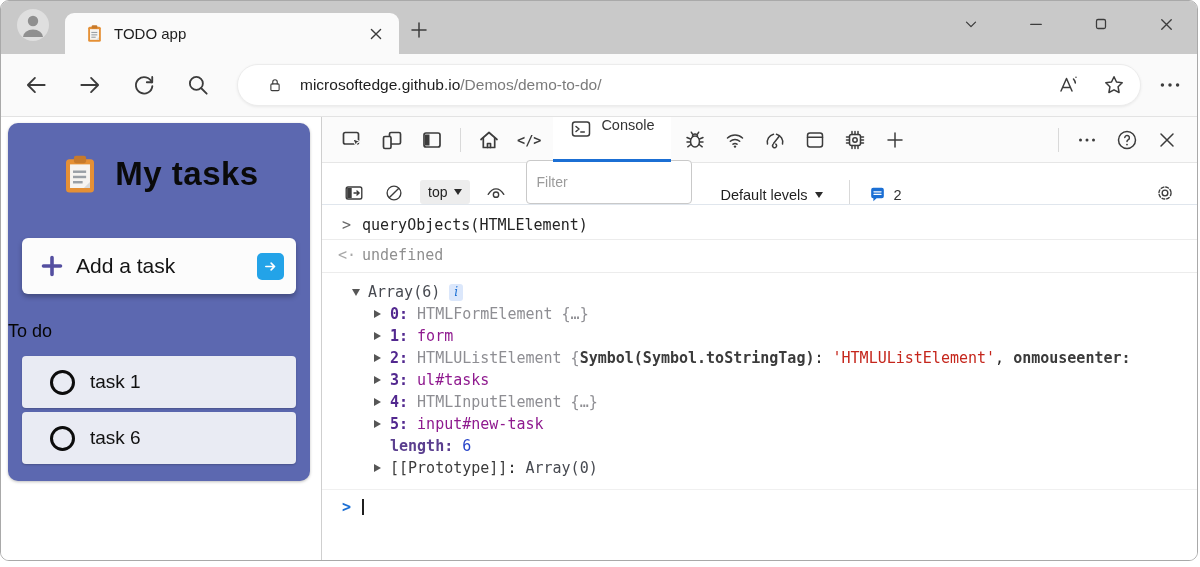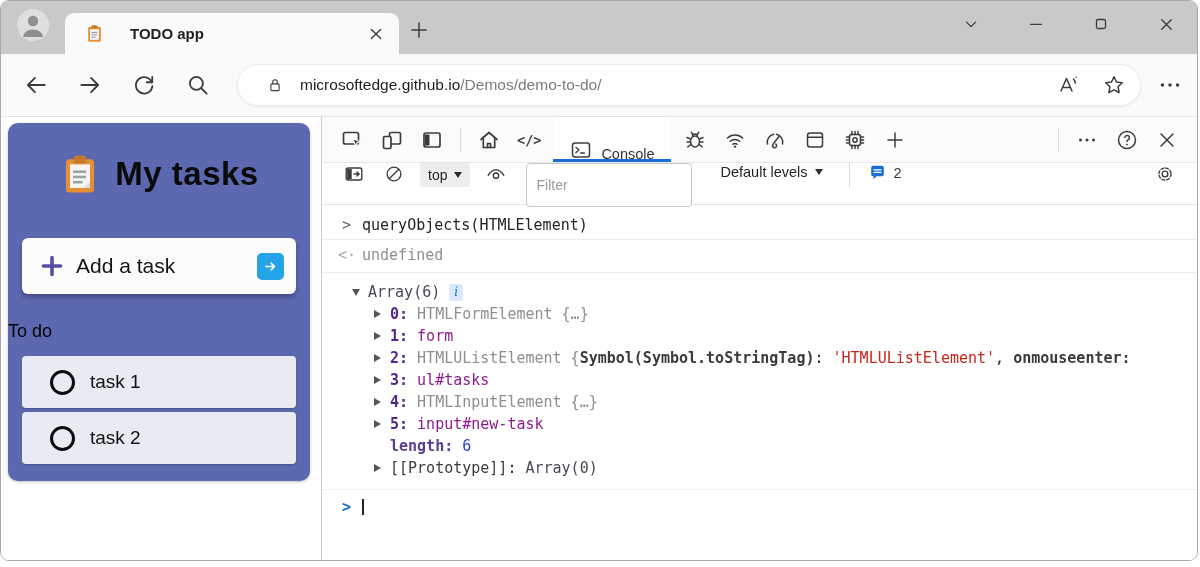--- a/index.html
+++ b/index.html
@@ -8,21 +8,21 @@
   .window{position:absolute;top:0;left:0;width:1196px;height:559px;
           border:1px solid #a9a9a9;border-radius:9px;overflow:hidden;background:#fff;}
 
   
   .tabstrip{position:relative;height:53px;background:#c9c9c9;}
   .avatar{position:absolute;left:16px;top:8px;width:32px;height:32px;border-radius:50%;
           background:#dfdfdf;overflow:hidden;}
   .tab{position:absolute;left:64px;top:12px;width:334px;height:41px;background:#fafafa;
        border-radius:9px 9px 0 0;display:flex;align-items:center;padding:0 12px;box-sizing:border-box;}
   .tab .fav{width:19px;height:19px;margin-left:8px;flex:none;}
-  .tab .title{margin-left:26px;font-size:15px;color:#1f1f1f;flex:1;white-space:nowrap;overflow:hidden;font-weight:bold;}
+  .tab .title{margin-left:10px;font-size:15px;color:#1f1f1f;flex:1;white-space:nowrap;overflow:hidden;}
   .iconbtn{display:flex;align-items:center;justify-content:center;background:none;border:none;padding:0;cursor:default;}
   .newtab{position:absolute;left:406px;top:17px;width:24px;height:24px;}
   .wincontrols{position:absolute;right:16px;top:10px;display:flex;align-items:center;}
   .wincontrols .iconbtn{width:30px;height:26px;margin-left:35px;}
 
   
   .navbar{position:relative;height:62px;background:#fafafa;display:flex;align-items:center;}
   .nav-ic{width:26px;height:26px;margin-left:28px;flex:none;}
   .nav-ic:first-child{margin-left:22px;}
   .urlpill{flex:1;height:42px;margin:0 16px 0 26px;background:#fff;border:1px solid #ececec;
@@ -57,31 +57,31 @@
            box-shadow:0 1px 2px rgba(0,0,0,.22);display:flex;align-items:center;padding:0 28px;box-sizing:border-box;}
   .taskrow.r0{top:233px;} .taskrow.r1{top:289px;}
   .taskradio{width:25px;height:25px;border:3.5px solid #0c0c0c;border-radius:50%;background:transparent;flex:none;padding:0;}
   .tasklabel{margin-left:15px;font-size:19px;color:#111;}
 
   
   .dt-toolbar{height:45px;flex:none;background:#fbfbfb;border-bottom:1px solid #e6e6e6;
               display:flex;align-items:center;padding:0 10px;}
   .dt-ic{width:24px;height:24px;margin:0 8px;flex:none;}
   .vdiv{width:1px;height:24px;background:#d9d9d9;margin:0 8px;flex:none;}
-  .dt-tab{align-self:stretch;display:flex;align-items:flex-end;background:#fff;position:relative;
+  .dt-tab{align-self:stretch;display:flex;align-items:flex-start;background:#fff;position:relative;
           padding:0 16px;margin:0 4px;border:none;}
   .dt-tab .dt-ic{margin:0 8px 0 0;}
   .dt-tab .lbl{font-size:14.5px;color:#333;}
   .dt-tab::after{content:"";position:absolute;left:0;right:0;bottom:0;height:3px;background:#1b6fd4;}
   .code-ic{font-family:"DejaVu Sans Mono",monospace;font-size:13.5px;font-weight:bold;color:#3c3c3c;margin:0 8px;}
   .spacer{flex:1;}
 
   
   .con-toolbar{height:41px;flex:none;background:#fff;border-bottom:1px solid #e0e6ed;
-               display:flex;align-items:flex-start;padding:0 12px;}
+               display:flex;align-items:flex-end;padding:0 12px;}
   .ct-ic{width:22px;height:22px;margin:0 9px;flex:none;}
   .ctx-chip{display:flex;align-items:center;background:#ededed;border:none;border-radius:3px;
             padding:4px 8px;margin:0 6px;font-size:14px;color:#222;}
   .caret-down{display:inline-block;width:0;height:0;border-left:4.5px solid transparent;
               border-right:4.5px solid transparent;border-top:6px solid #2b2b2b;margin-left:7px;}
   .filter{width:166px;height:44px;margin:0 10px;border:1px solid #c9c9c9;border-radius:4px;
           padding:0 9px;font-size:14px;color:#222;background:#fff;box-sizing:border-box;}
   .filter::placeholder{color:#9b9b9b;}
   .levels{display:flex;align-items:center;background:none;border:none;font-size:14.5px;color:#1f1f1f;margin:0 12px;}
   .issues{display:flex;align-items:center;margin:0 10px;}
@@ -261,21 +261,21 @@
               </svg>
           </button>
         </div>
         <div class="section-title">To do</div>
         <div class="taskrow r0">
           <button class="taskradio"></button>
           <span class="tasklabel">task 1</span>
         </div>
         <div class="taskrow r1">
           <button class="taskradio"></button>
-          <span class="tasklabel">task 2</span>
+          <span class="tasklabel">task 6</span>
         </div>
       </div>
     </div>
 
     <div class="devtools">
 
       <div class="dt-toolbar">
         <button class="iconbtn dt-ic">
           <svg class="ic" viewBox="0 0 24 24">
               <rect x="3.5" y="4.5" width="15" height="11.5" rx="1.8"></rect>

